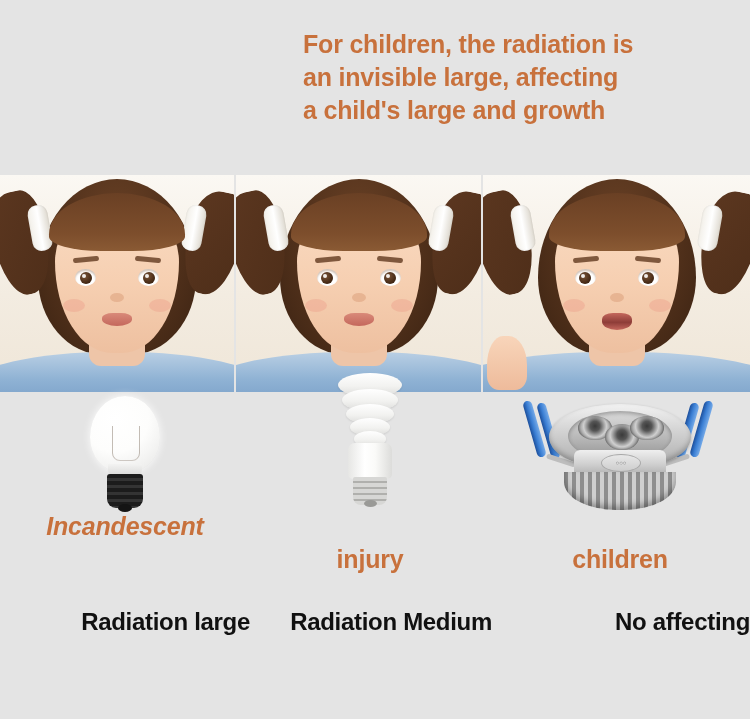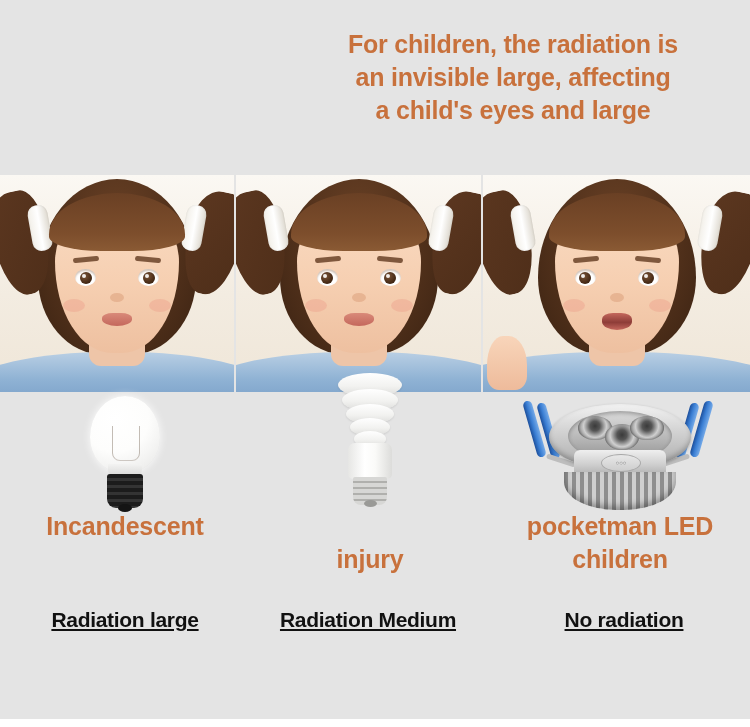--- a/index.html
+++ b/index.html
@@ -46,21 +46,21 @@
     position: absolute;
     left: 303px;
     top: 28px;
     width: 420px;
     color: #c8713c;
     font-size: 25px;
     font-weight: bold;
     line-height: 1.32;
     letter-spacing: -0.2px;
   }
-  .headline-line { display: block; white-space: nowrap; text-align: center; }
+  .headline-line { display: block; white-space: nowrap; }
 
   
   .photo-strip {
     position: absolute;
     left: 0;
     top: 175px;
     width: 750px;
     height: 217px;
     display: flex;
   }
@@ -492,40 +492,39 @@
   }
   .caption {
     position: absolute;
     text-align: center;
     color: #c8713c;
     font-size: 25px;
     font-weight: bold;
     line-height: 1.32;
     letter-spacing: -0.2px;
   }
-  .caption.c1 { left: 0;   width: 250px; }
+  .caption.c1 { left: 0;   width: 250px; font-style: italic; }
   .caption.c2 { left: 250px; width: 240px; }
   .caption.c3 { left: 490px; width: 260px; }
 
   .verdict-row {
     position: absolute;
     left: 0;
     top: 608px;
     width: 750px;
     height: 44px;
   }
   .verdict {
     position: absolute;
-    text-align: center;
+    text-align: right;
     color: #111111;
-    font-size: 21px;
+    font-size: 24px;
     font-weight: bold;
     letter-spacing: -0.3px;
     white-space: nowrap;
-    text-decoration: underline;
   }
   .verdict.v1 { left: 0;   width: 250px; }
   .verdict.v2 { left: 244px; width: 248px; }
   .verdict.v3 { left: 498px; width: 252px; }
 
   .footer-strip {
     position: absolute;
     left: 0;
     bottom: 0;
     width: 750px;
@@ -536,21 +535,21 @@
 </head>
 <body>
 
 <div id="poster">
 
   <div class="header">
 
     <div class="headline">
       <span class="headline-line">For children, the radiation is</span>
       <span class="headline-line">an invisible large, affecting</span>
-      <span class="headline-line">a child's eyes and large</span>
+      <span class="headline-line">a child's large and growth</span>
     </div>
   </div>
 
   <div class="photo-strip">
 
     <div class="photo-panel panel-1">
       <div class="photo-bg"></div>
       <div class="hair-back"></div>
       <div class="pigtail left"></div>
       <div class="pigtail right"></div>
@@ -684,26 +683,26 @@
 
   <div class="caption-row">
     <div class="caption c1">Incandescent</div>
 
     <div class="caption c2">
       <br>
       <span>injury</span>
     </div>
 
     <div class="caption c3">
-      <span>pocketman LED</span><br>
+      <br>
       <span>children</span>
     </div>
   </div>
 
   <div class="verdict-row">
     <div class="verdict v1">Radiation large</div>
     <div class="verdict v2">Radiation Medium</div>
-    <div class="verdict v3">No radiation</div>
+    <div class="verdict v3">No affecting</div>
   </div>
 
   <div class="footer-strip"></div>
 
 </div>
 
 </body></html>

